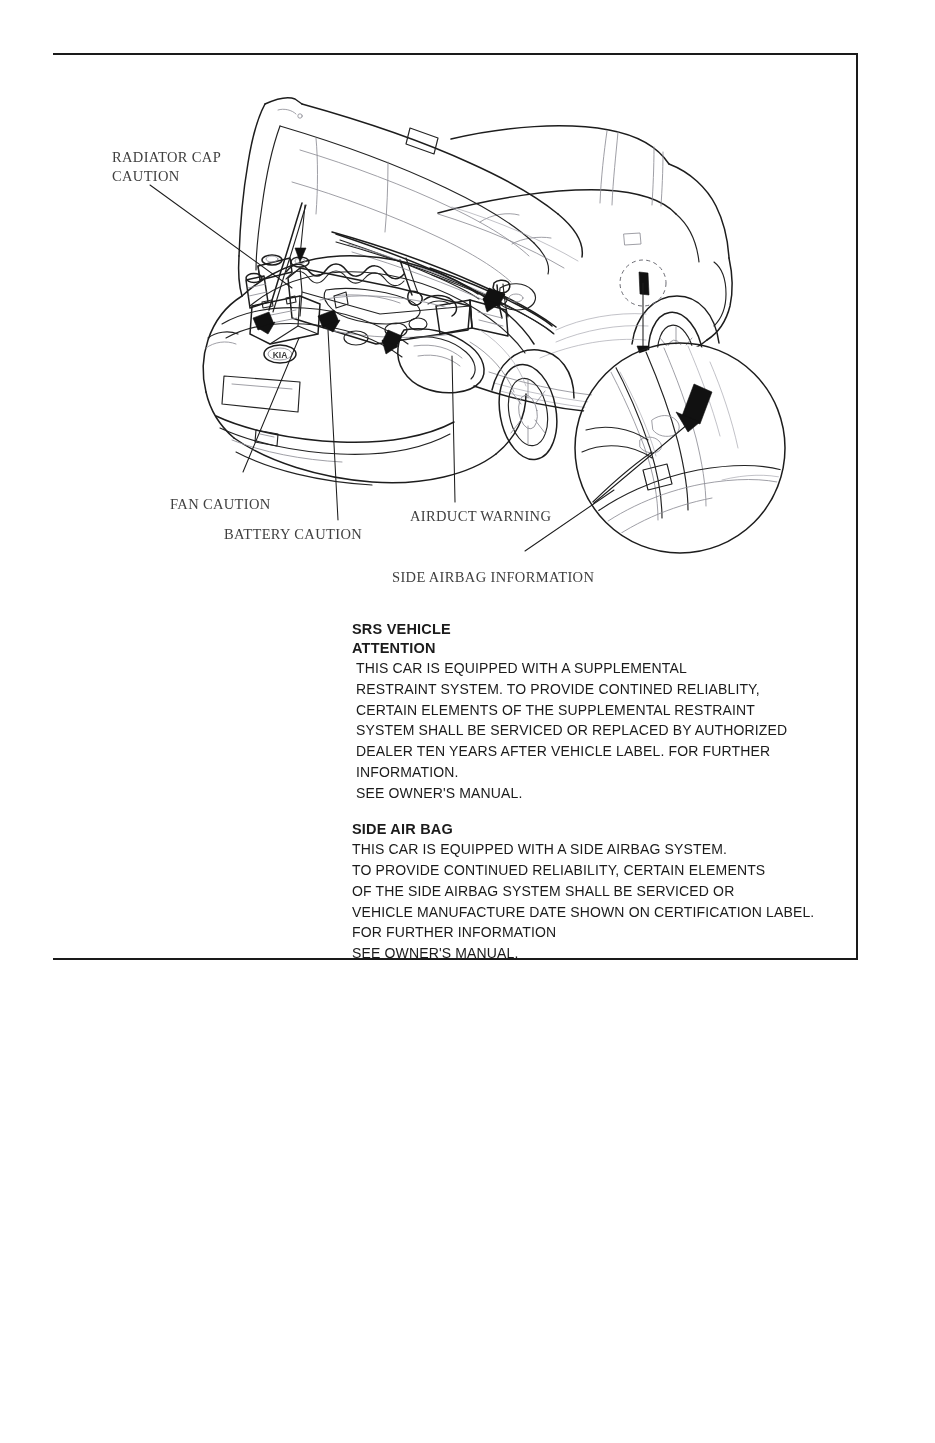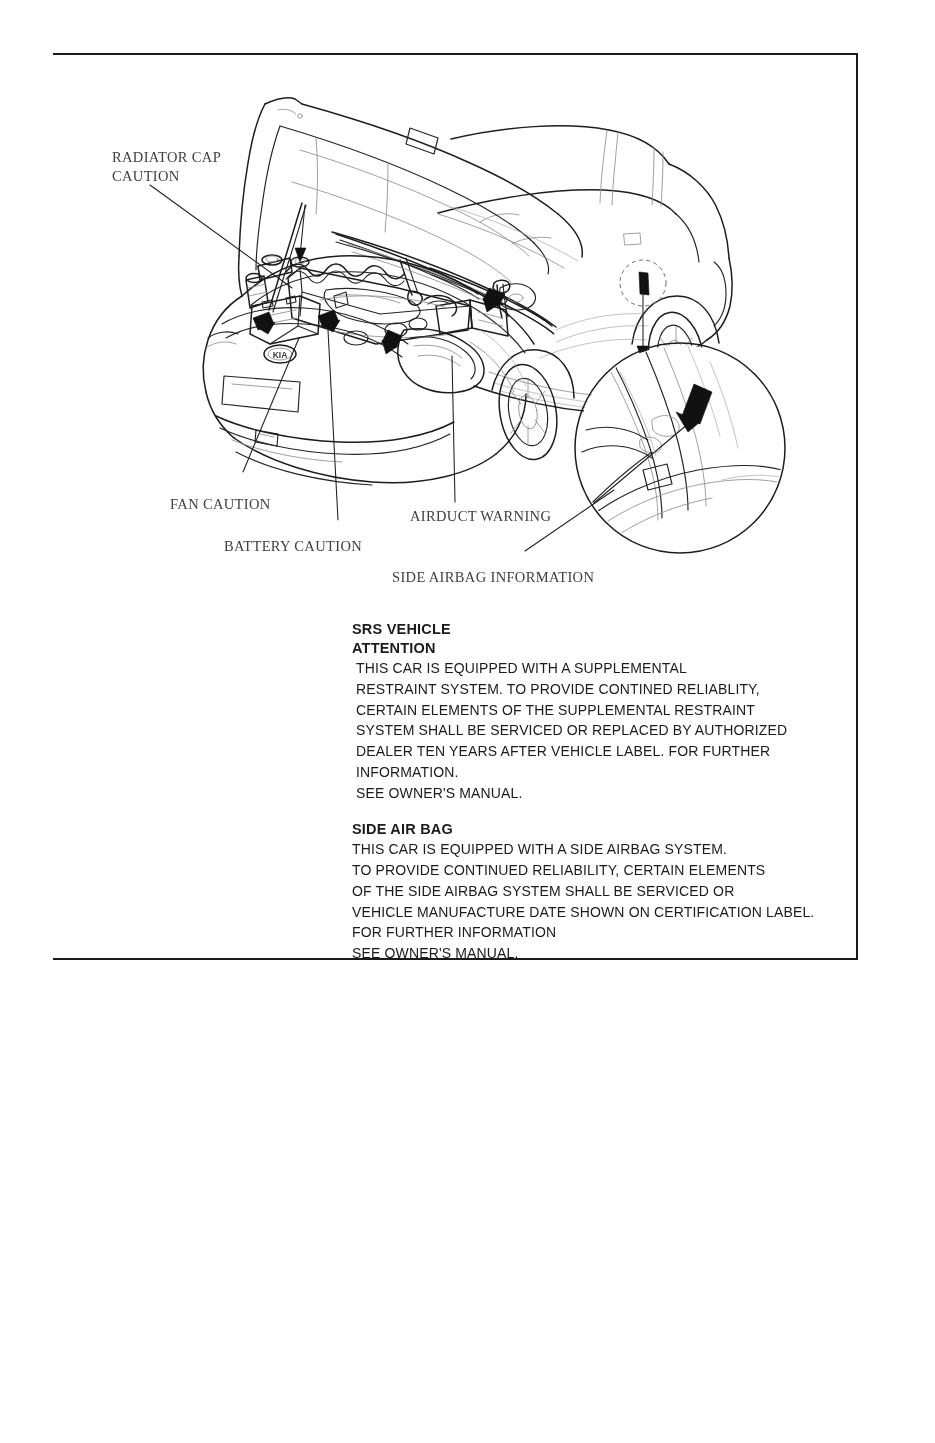--- a/index.html
+++ b/index.html
@@ -47,21 +47,21 @@
     position: absolute;
     font-family: Liberation Serif, serif;
     font-size: 14.5px;
     letter-spacing: 0.35px;
     color: #404040;
     white-space: pre;
     line-height: 1.28;
   }
   #callout-radiator-cap { left: 112px; top: 148px; }
   #callout-fan          { left: 170px; top: 477px; margin-top: 18px; }
-  #callout-battery      { left: 224px; top: 537px; }
+  #callout-battery      { left: 224px; top: 525px; }
   #callout-airduct      { left: 391px; top: 507px; margin-left: 19px; }
   #callout-side-airbag  { left: 392px; top: 568px; }
 
   
   #notice-block {
     position: absolute;
     left: 352px;
     top: 620px;
     width: 500px;
     color: #1b1b1b;

